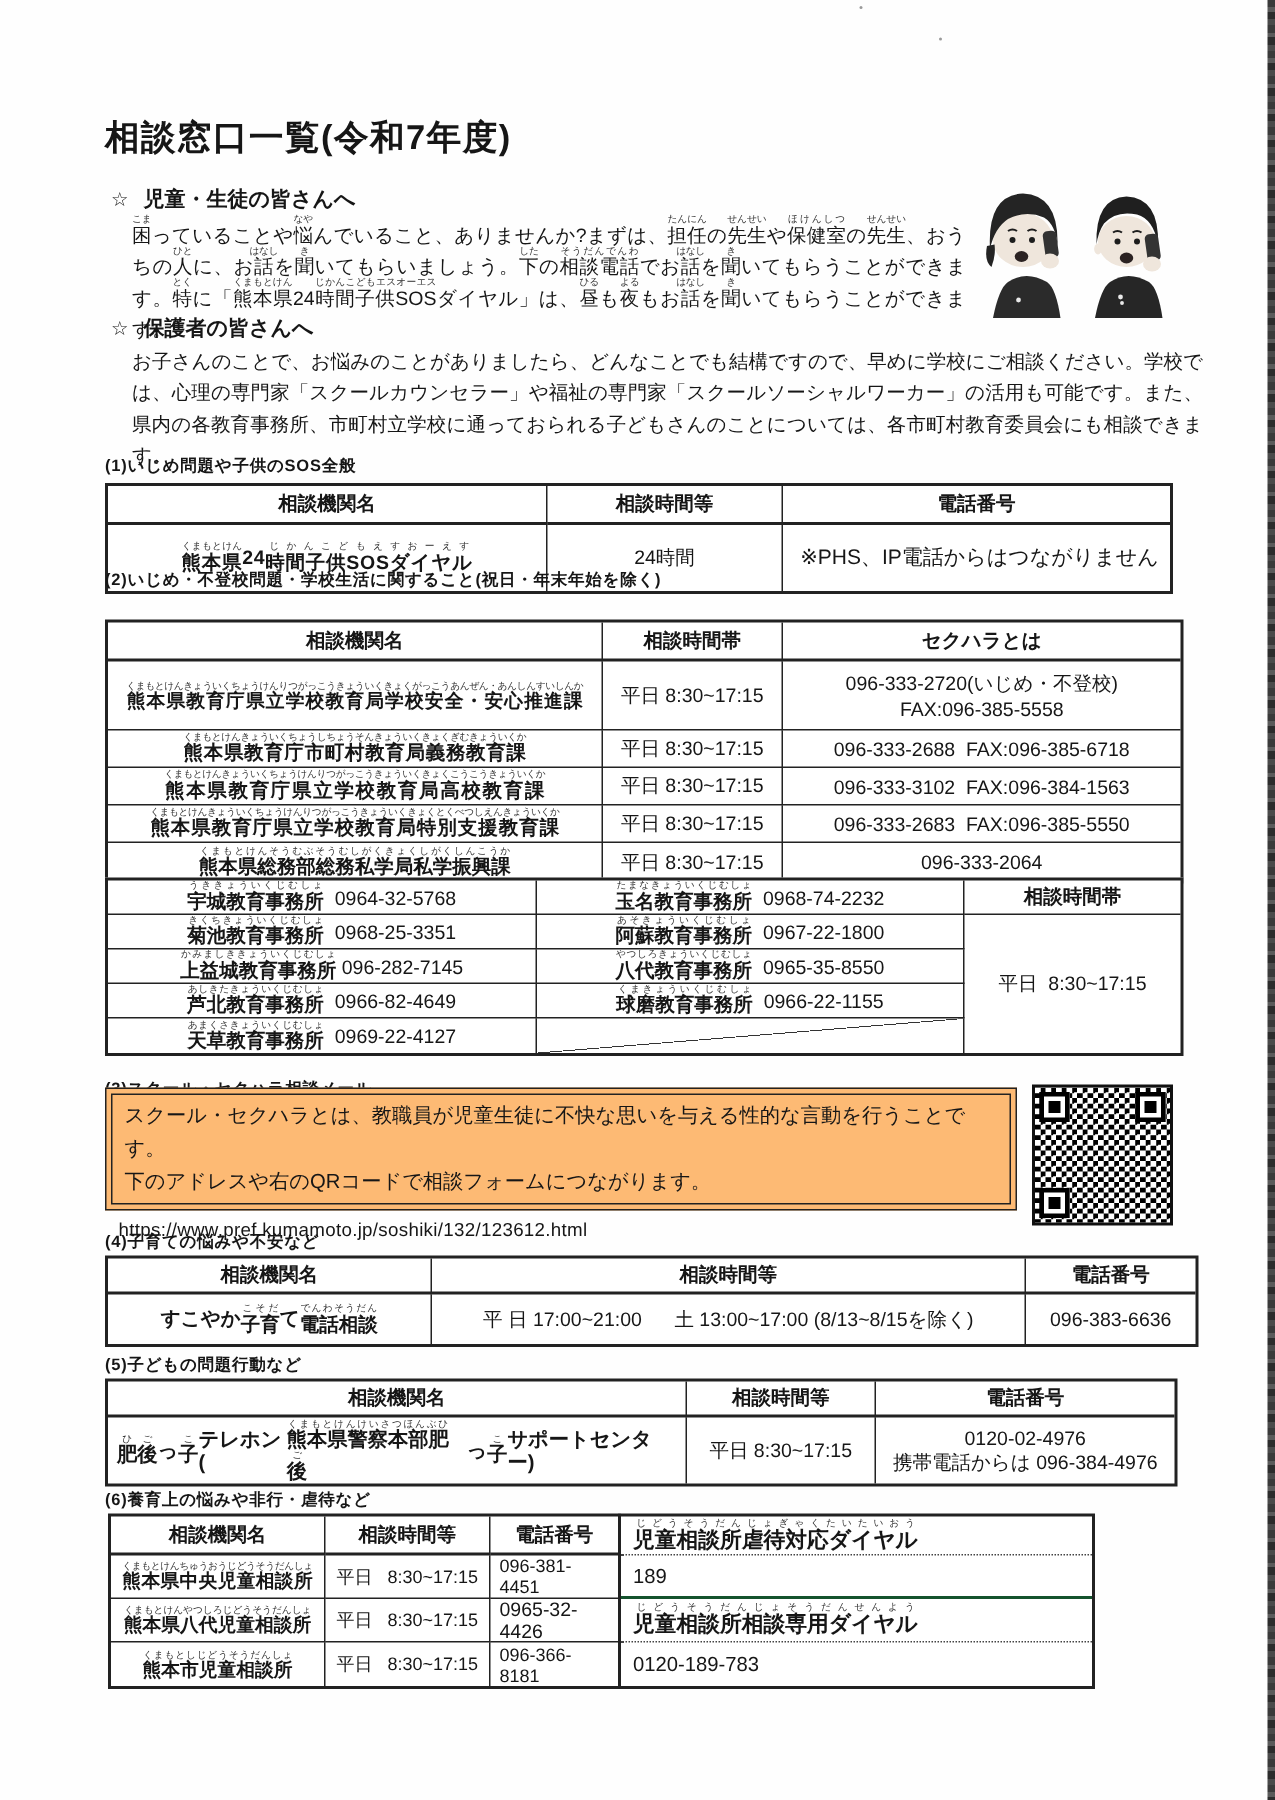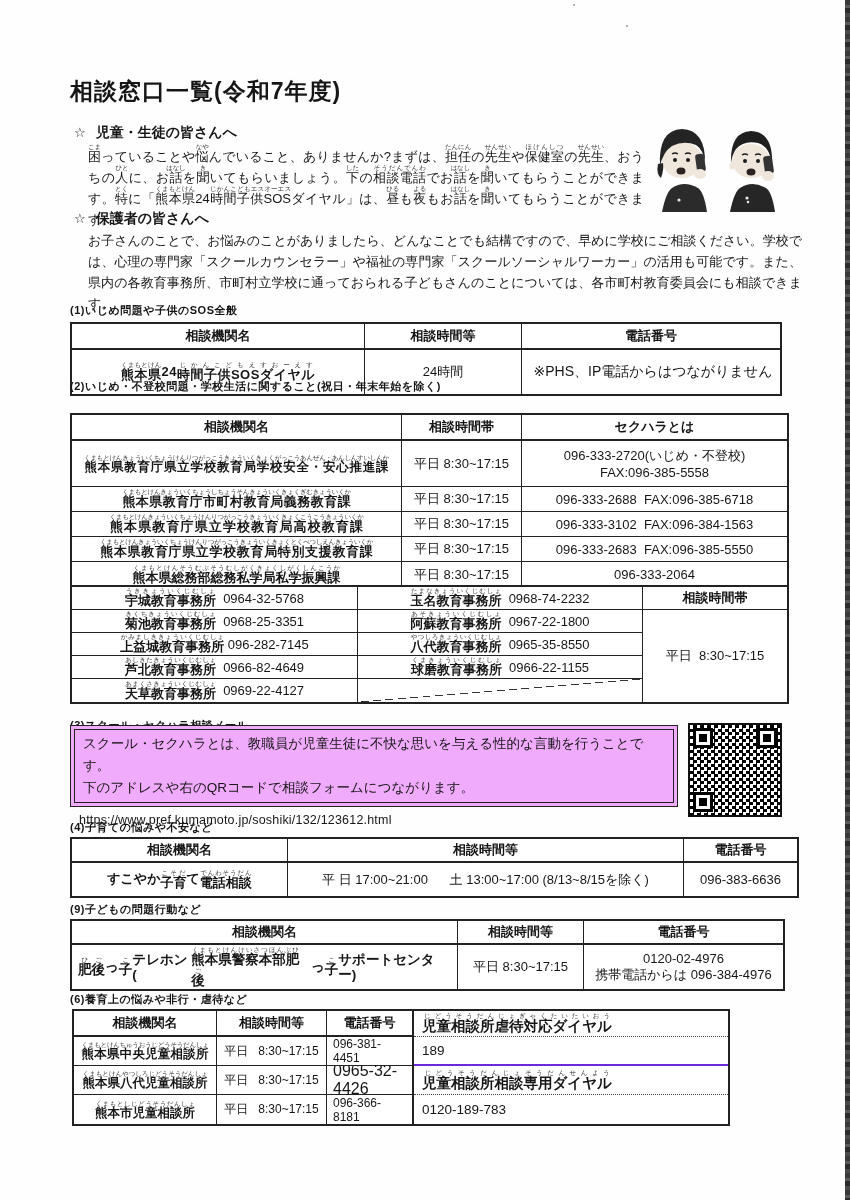--- a/index.html
+++ b/index.html
@@ -36,40 +36,40 @@
   .th{font-weight:bold;font-size:13.5px;}
   .al{justify-content:flex-start;}
   .name{line-height:1.12;font-weight:600;}
   .pre{white-space:pre-wrap;}
   .colstack{flex-direction:column;align-items:flex-start;justify-content:center;}
   .diag{background:linear-gradient(to bottom right,transparent 49.4%,#333 49.4%,#333 50.8%,transparent 50.8%);}
   .big-name{font-size:18px;font-weight:bold;letter-spacing:0.5px;}
   .note{font-size;9px;font-size:14px;margin-left:4px;white-space:nowrap;}
 
   
-  .s3-outer{border:1.6px solid #222;background:#f0abfc;}
+  .s3-outer{border:1.6px solid #222;background:#fdba74;}
   .s3-inner{border:1.4px solid #222;margin:3px;padding:3px 8px;font-size:13.5px;line-height:22px;font-weight:500;}
   .s3-url{padding:7px 8px 0 8px;font-size:12.5px;letter-spacing:0.2px;}
 
   
   .qr{border:2.5px solid #111;background:
       conic-gradient(#000 25%,#fff 0 50%,#000 0 75%,#fff 0);
       background-size:7px 7px;position:absolute;}
   .qr::before,.qr::after,.qr .f3{content:"";position:absolute;width:20px;height:20px;
       background:#000;box-shadow:inset 0 0 0 3px #000, inset 0 0 0 6px #fff, inset 0 0 0 10px #000;}
   .qr::before{left:3px;top:3px;}
   .qr::after{right:3px;top:3px;}
   .qr .f3{left:3px;bottom:3px;}
 
   
   .panel{border:2.5px solid #222;background:#fff;display:grid;}
   .panel>div{padding:1px 8px;display:flex;align-items:center;box-sizing:border-box;}
   .panel .dlabel{font-size:14.5px;font-weight:bold;border-bottom:1.6px dotted #444;line-height:1.1;}
   .panel .dval{font-size:13.5px;}
-  .panel .sep{border-bottom:2px solid #6d28d9;}
+  .panel .sep{border-bottom:2px solid #14532d;}
 </style>
 </head>
 <body>
 
 <div class="page">
 
   <div class="abs edge-band"></div>
   <div class="abs dot" style="left:573px;top:4px;"></div>
   <div class="abs dot" style="left:626px;top:25px;"></div>
   <div class="abs dot" style="left:700px;top:209px;"></div>
@@ -222,21 +222,21 @@
   <div class="abs sec-title" style="left:70px;top:820px;">(4)子育ての悩みや不安など</div>
   <div class="abs tbl" style="left:70px;top:837px;grid-template-columns:216px 396px 113px;grid-template-rows:24px 33px;">
     <div class="th hb">相談機関名</div>
     <div class="th hb">相談時間等</div>
     <div class="th hb lc">電話番号</div>
     <div class="al lr name">すこやか<ruby>子育<rt>こそだ</rt></ruby>て<ruby>電話相談<rt>でんわそうだん</rt></ruby></div>
     <div class="al lr pre">平 日 17:00~21:00      土 13:00~17:00 (8/13~8/15を除く)</div>
     <div class="al lr lc">096-383-6636</div>
   </div>
 
-  <div class="abs sec-title" style="left:70px;top:902px;">(9)子どもの問題行動など</div>
+  <div class="abs sec-title" style="left:70px;top:902px;">(5)子どもの問題行動など</div>
   <div class="abs tbl" style="left:70px;top:919px;grid-template-columns:386px 126px 199px;grid-template-rows:24px 44px;">
     <div class="th hb">相談機関名</div>
     <div class="th hb">相談時間等</div>
     <div class="th hb lc">電話番号</div>
     <div class="al lr name" style="font-size:13.5px;"><ruby>肥後<rt>ひご</rt></ruby>っ<ruby>子<rt>こ</rt></ruby>テレホン(<ruby>熊本県警察本部肥後<rt>くまもとけんけいさつほんぶひご</rt></ruby>っ<ruby>子<rt>こ</rt></ruby>サポートセンター)</div>
     <div class="lr">平日 8:30~17:15</div>
     <div class="al lr lc colstack">
       <span>0120-02-4976</span>
       <span>携帯電話からは 096-384-4976</span>
     </div>
@@ -251,21 +251,21 @@
     <div class="al name" style="font-size:12.5px;">
         <ruby>熊本県中央児童相談所<rt>くまもとけんちゅうおうじどうそうだんしょ</rt></ruby>
       </div>
     <div class="al pre" style="font-size:12px;">平日   8:30~17:15</div>
     <div class="al lc" style="font-size:12px;">096-381-4451</div>
 
     <div class="al name" style="font-size:12.5px;">
         <ruby>熊本県八代児童相談所<rt>くまもとけんやつしろじどうそうだんしょ</rt></ruby>
       </div>
     <div class="al pre" style="font-size:12px;">平日   8:30~17:15</div>
-    <div class="al lc" style="font-size:16px;">0965-32-4426</div>
+    <div class="al lc" style="font-size:13px;">0965-32-4426</div>
 
     <div class="al lr name" style="font-size:12.5px;">
         <ruby>熊本市児童相談所<rt>くまもとしじどうそうだんしょ</rt></ruby>
       </div>
     <div class="al lr pre" style="font-size:12px;">平日   8:30~17:15</div>
     <div class="al lr lc" style="font-size:12px;">096-366-8181</div>
   </div>
 
   <div class="abs panel" style="left:412px;top:1009px;width:318px;grid-template-rows:26px 29px 29px 29px;">
     <div class="dlabel name">

